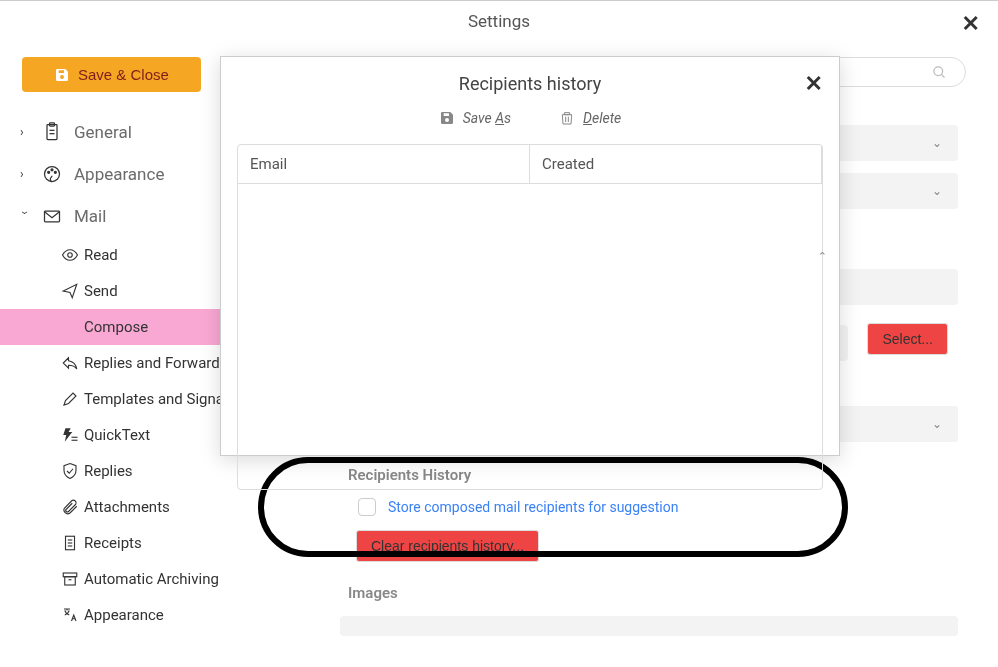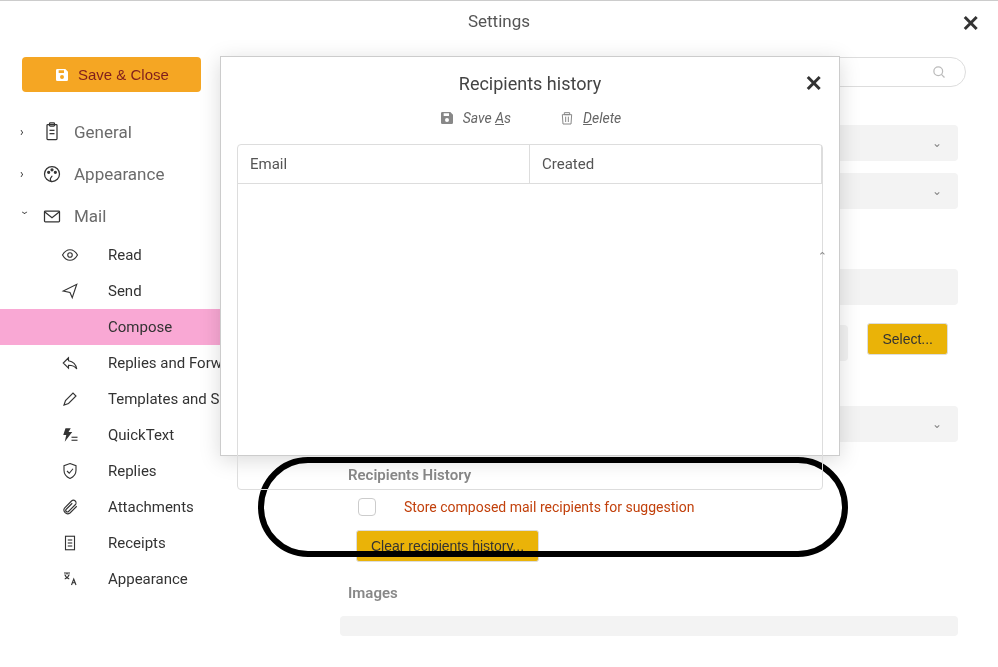--- a/index.html
+++ b/index.html
@@ -69,21 +69,21 @@
     }
     .sidebar-cat .chevron {
       width: 10px;
       font-size: 12px;
       color: #333;
     }
     .sidebar-cat svg { width: 20px; height: 20px; fill: none; stroke: #333; stroke-width: 1.5; }
     .sidebar-sub {
       display: flex;
       align-items: center;
-      gap: 28px;
+      gap: 4px;
       padding: 9px 0 9px 60px;
       font-size: 15px;
       color: #333;
       cursor: pointer;
     }
     .sidebar-sub.selected { background: #f9a8d4; }
     .sidebar-sub svg { width: 18px; height: 18px; fill: none; stroke: #333; stroke-width: 1.5; }
     .sidebar-sub .icon-wrap { width: 20px; display: flex; justify-content: center; }
     .content-area {
       position: absolute;
@@ -125,35 +125,35 @@
     }
     .section-label {
       color: #888;
       font-size: 15px;
       font-weight: 600;
       margin: 24px 0 14px 8px;
     }
     .checkbox-row {
       display: flex;
       align-items: center;
-      gap: 28px;
+      gap: 12px;
       margin-left: 18px;
       margin-bottom: 14px;
-      color: #c2410c;
+      color: #3b82f6;
     }
     .checkbox-box {
       width: 18px;
       height: 18px;
       border: 1px solid #ccc;
       border-radius: 4px;
       background: #fff;
     }
     .act-btns { display: flex; gap: 8px; margin-left: 16px; }
     .act-btn {
-      background: #eab308;
+      background: #ef4444;
       border: 1px solid #ddd;
       padding: 7px 14px;
       border-radius: 3px;
       font-size: 14px;
       cursor: pointer;
       color: #333;
     }
     .select-btn-solo {
       position: absolute;
       right: 50px;
@@ -370,20 +370,30 @@
     <div class="sidebar-sub">
       <span class="icon-wrap">
           <svg viewBox="0 0 24 24">
             <rect x="6" y="3" width="12" height="18"></rect>
             <line x1="9" y1="8" x2="15" y2="8"></line>
             <line x1="9" y1="12" x2="15" y2="12"></line>
             <line x1="9" y1="16" x2="15" y2="16"></line>
           </svg>
         </span>
       <span>Receipts</span>
+    </div>
+    <div class="sidebar-sub">
+      <span class="icon-wrap">
+          <svg viewBox="0 0 24 24">
+            <rect x="3" y="4" width="18" height="5"></rect>
+            <rect x="5" y="9" width="14" height="11"></rect>
+            <line x1="10" y1="13" x2="14" y2="13"></line>
+          </svg>
+        </span>
+      <span>Automatic Archiving</span>
     </div>
     <div class="sidebar-sub">
       <span class="icon-wrap">
           <svg viewBox="0 0 24 24" fill="#333" stroke="#333">
             <path d="M4 4h8M8 4v2M5 6c1 3 3 5 6 6M11 6c-1 3-3 5-6 6" fill="none"></path>
             <path d="M14 20l3-8 3 8M15 17h4" fill="none"></path>
           </svg>
         </span>
       <span>Appearance</span>
     </div>

